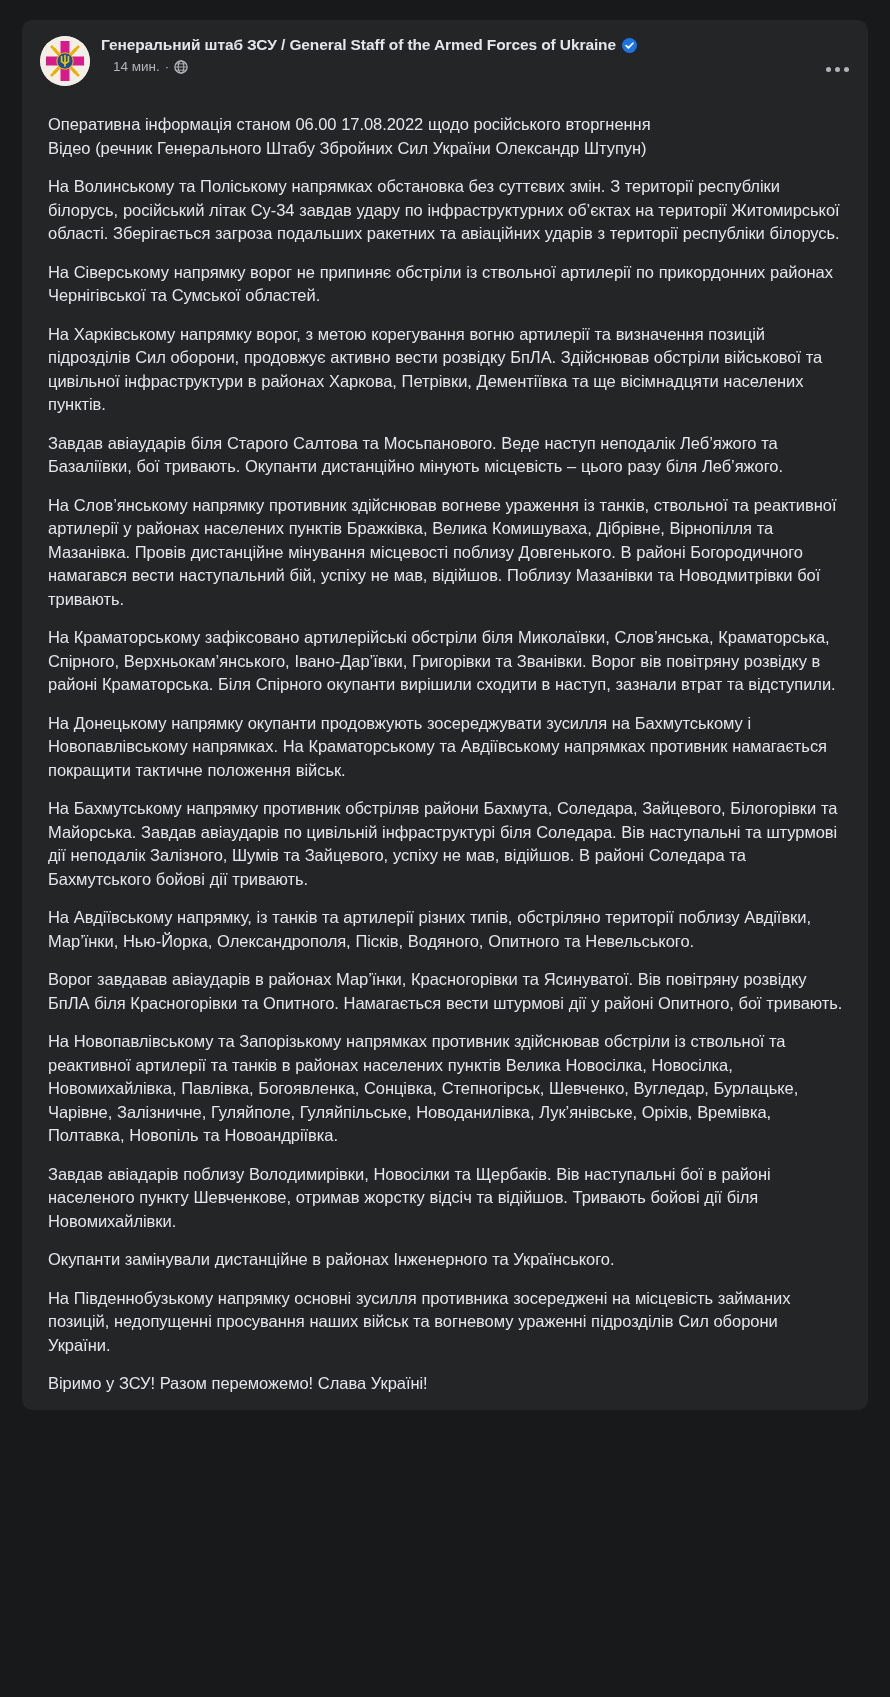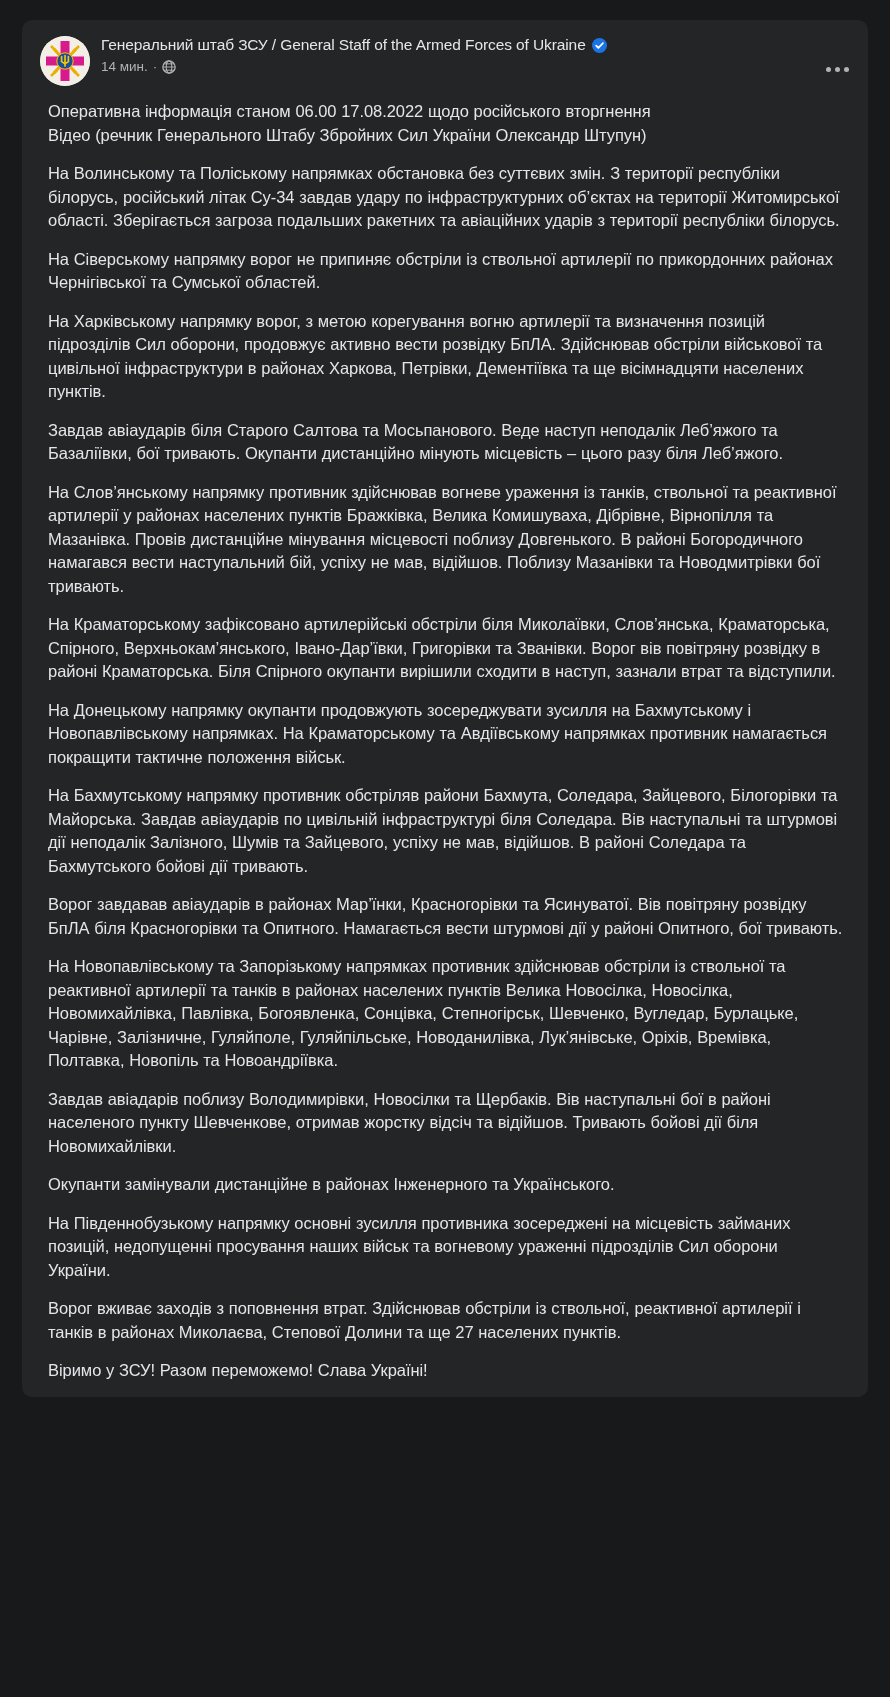--- a/index.html
+++ b/index.html
@@ -53,37 +53,38 @@
     min-width: 0;
   }
   .author-line {
     display: flex;
     align-items: center;
     flex-wrap: nowrap;
   }
   .author-name {
     color: #e4e6eb;
     font-size: 15.5px;
-    font-weight: normal;
+    font-weight: bold;
     line-height: 20px;
     letter-spacing: -0.1px;
     white-space: nowrap;
   }
   .verified-badge {
     margin-left: 6px;
     width: 15px;
     height: 15px;
     flex: 0 0 15px;
     display: inline-block;
   }
   .verified-badge svg { display:block; width:15px; height:15px; }
   .meta-line {
     display: flex;
     align-items: center;
     margin-top: 3px;
+    margin-left: 12px;
   }
   .timestamp {
     color: #b0b3b8;
     font-size: 13.5px;
     line-height: 18px;
   }
   .meta-dot {
     color: #b0b3b8;
     font-size: 13.5px;
     margin: 0 5px;
@@ -109,21 +110,21 @@
     width: 5px;
     height: 5px;
     border-radius: 50%;
     background: #b0b3b8;
   }
   
   .post-body {
     padding: 14px 24px 0 26px;
   }
   .post-body p {
-    margin: 0 0 15px 0;
+    margin: 13px 0 15px 0;
     color: #e4e6eb;
     font-size: 16.5px;
     line-height: 23.5px;
     letter-spacing: -0.05px;
     word-spacing: 0.2px;
   }
   .post-body p:last-child { margin-bottom: 2px; }
 </style>
 </head>
 <body>
@@ -185,23 +186,23 @@
       <p style="white-space: pre-line;">Оперативна інформація станом 06.00 17.08.2022 щодо російського вторгнення
 Відео (речник Генерального Штабу Збройних Сил України Олександр Штупун)</p>
       <p>На Волинському та Поліському напрямках обстановка без суттєвих змін. З території республіки білорусь, російський літак Су-34 завдав удару по інфраструктурних об’єктах на території Житомирської області. Зберігається загроза подальших ракетних та авіаційних ударів з території республіки білорусь.</p>
       <p>На Сіверському напрямку ворог не припиняє обстріли із ствольної артилерії по прикордонних районах Чернігівської та Сумської областей.</p>
       <p>На Харківському напрямку ворог, з метою корегування вогню артилерії та визначення позицій підрозділів Сил оборони,  продовжує активно вести розвідку БпЛА. Здійснював обстріли військової та цивільної інфраструктури в районах Харкова, Петрівки, Дементіївка та ще вісімнадцяти населених пунктів.</p>
       <p>Завдав авіаударів біля Старого Салтова та Мосьпанового. Веде наступ неподалік Леб’яжого та Базаліївки, бої тривають. Окупанти дистанційно мінують місцевість – цього разу біля Леб’яжого.</p>
       <p>На Слов’янському напрямку противник здійснював вогневе ураження із танків, ствольної та реактивної артилерії у районах населених пунктів Бражківка, Велика Комишуваха, Дібрівне, Вірнопілля та Мазанівка. Провів дистанційне мінування місцевості поблизу Довгенького. В районі Богородичного намагався вести наступальний бій, успіху не мав, відійшов. Поблизу Мазанівки та Новодмитрівки бої тривають.</p>
       <p>На Краматорському зафіксовано артилерійські обстріли біля Миколаївки, Слов’янська, Краматорська, Спірного, Верхньокам’янського, Івано-Дар’ївки, Григорівки та Званівки. Ворог вів повітряну розвідку в районі Краматорська. Біля Спірного окупанти вирішили сходити в наступ, зазнали втрат та відступили.</p>
       <p>На Донецькому напрямку окупанти продовжують зосереджувати зусилля на Бахмутському і Новопавлівському напрямках. На Краматорському та Авдіївському напрямках противник намагається покращити тактичне положення військ.</p>
       <p>На Бахмутському напрямку противник обстріляв райони Бахмута, Соледара, Зайцевого, Білогорівки та Майорська. Завдав авіаударів по цивільній інфраструктурі біля Соледара. Вів наступальні та штурмові дії неподалік Залізного, Шумів та Зайцевого, успіху не мав, відійшов. В районі Соледара та Бахмутського бойові дії тривають.</p>
+      <p>На Авдіївському напрямку, із танків та артилерії різних типів, обстріляно території поблизу Авдіївки, Мар’їнки, Нью-Йорка, Олександрополя, Пісків, Водяного, Опитного та Невельського.</p>
       <p>Ворог завдавав авіаударів в районах Мар’їнки, Красногорівки та Ясинуватої. Вів повітряну розвідку БпЛА біля Красногорівки та Опитного. Намагається вести штурмові дії у районі Опитного, бої тривають.</p>
       <p>На Новопавлівському та Запорізькому напрямках противник здійснював обстріли із ствольної та реактивної артилерії та танків в районах населених пунктів Велика Новосілка, Новосілка, Новомихайлівка, Павлівка, Богоявленка, Сонцівка, Степногірськ, Шевченко, Вугледар, Бурлацьке, Чарівне, Залізничне, Гуляйполе, Гуляйпільське, Новоданилівка, Лук’янівське, Оріхів, Времівка, Полтавка, Новопіль та Новоандріївка.</p>
       <p>Завдав авіадарів поблизу Володимирівки, Новосілки та Щербаків. Вів наступальні бої в районі населеного пункту Шевченкове, отримав жорстку відсіч та відійшов. Тривають бойові дії біля Новомихайлівки.</p>
       <p>Окупанти замінували дистанційне в районах Інженерного та Українського.</p>
       <p>На Південнобузькому напрямку основні зусилля противника зосереджені на місцевість займаних позицій, недопущенні просування наших військ та вогневому ураженні підрозділів Сил оборони України.</p>
-      <p>Ворог вживає заходів з поповнення втрат. Здійснював обстріли із ствольної, реактивної артилерії і танків в районах Миколаєва, Степової Долини та ще 27 населених пунктів.</p>
       <p>Віримо у ЗСУ! Разом переможемо! Слава Україні!</p>
     </div>
 
   </div>
 </div>
 
 </body></html>

